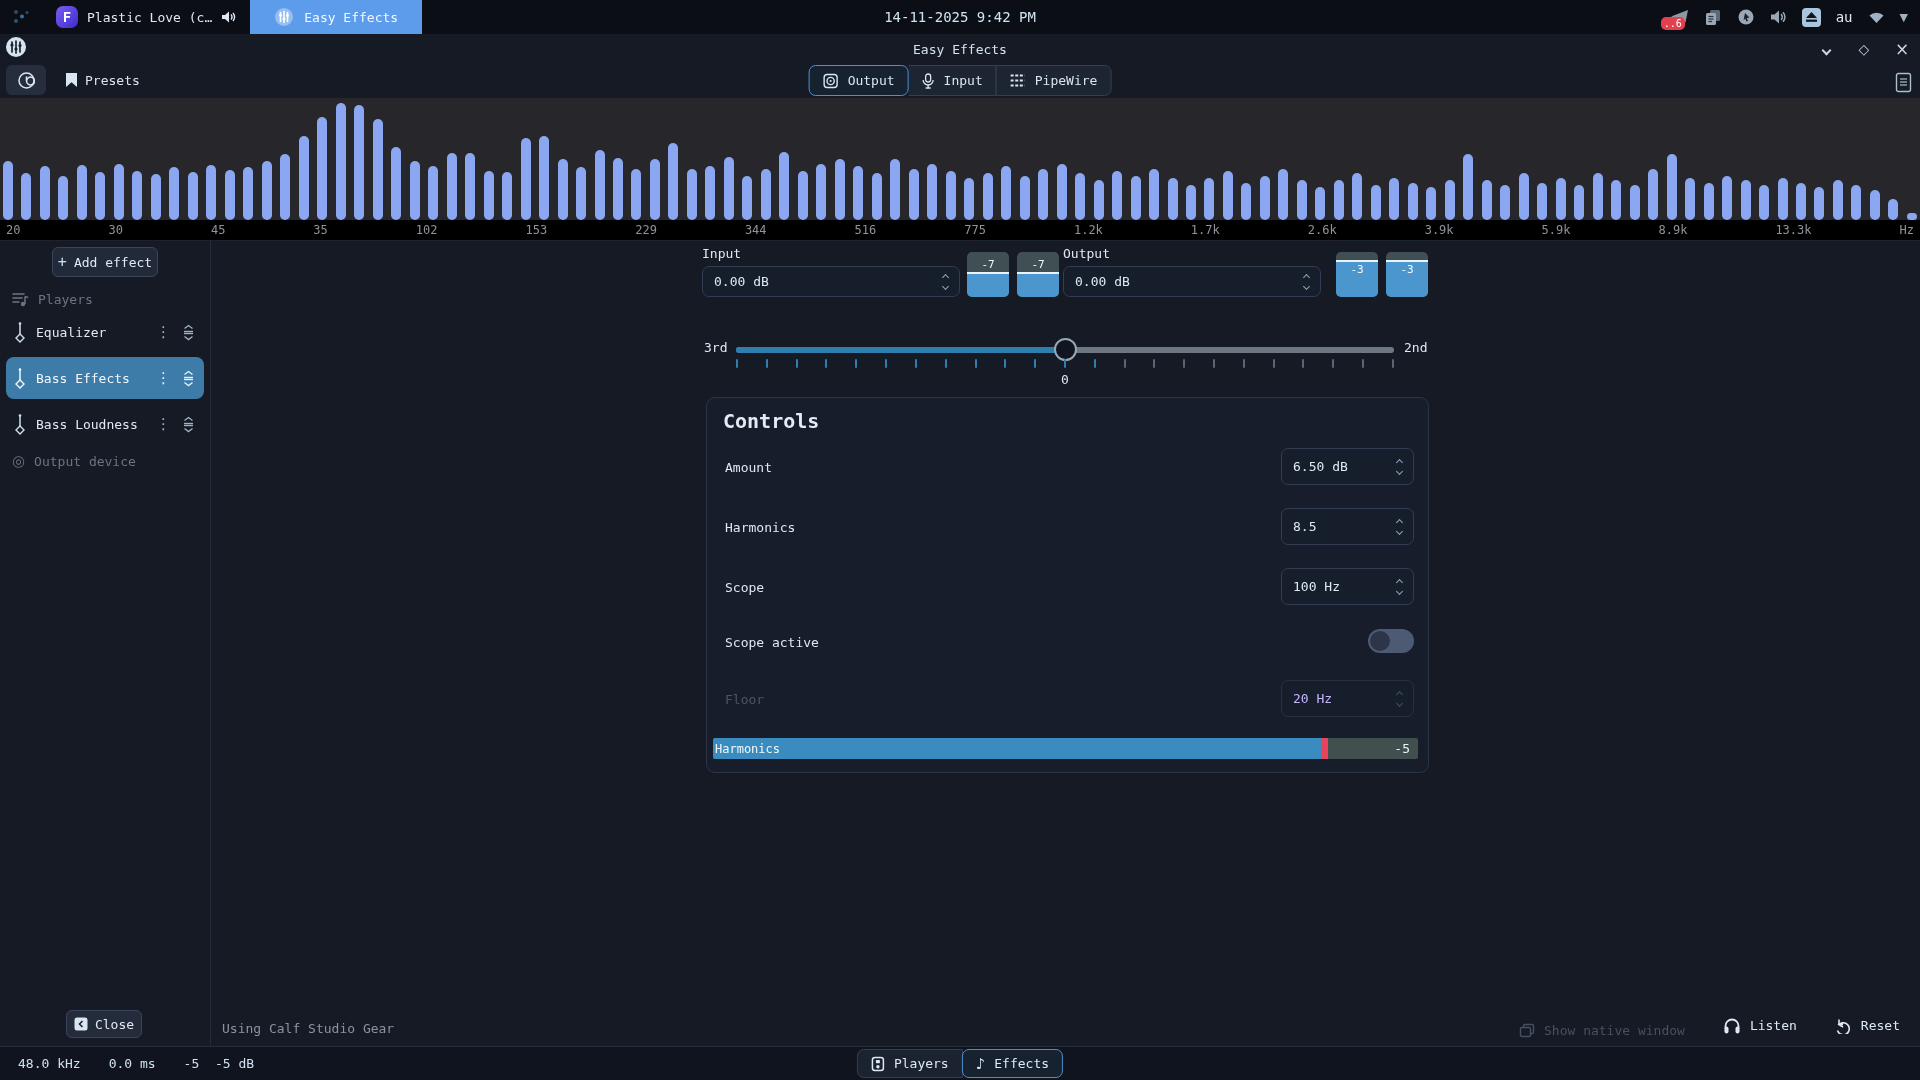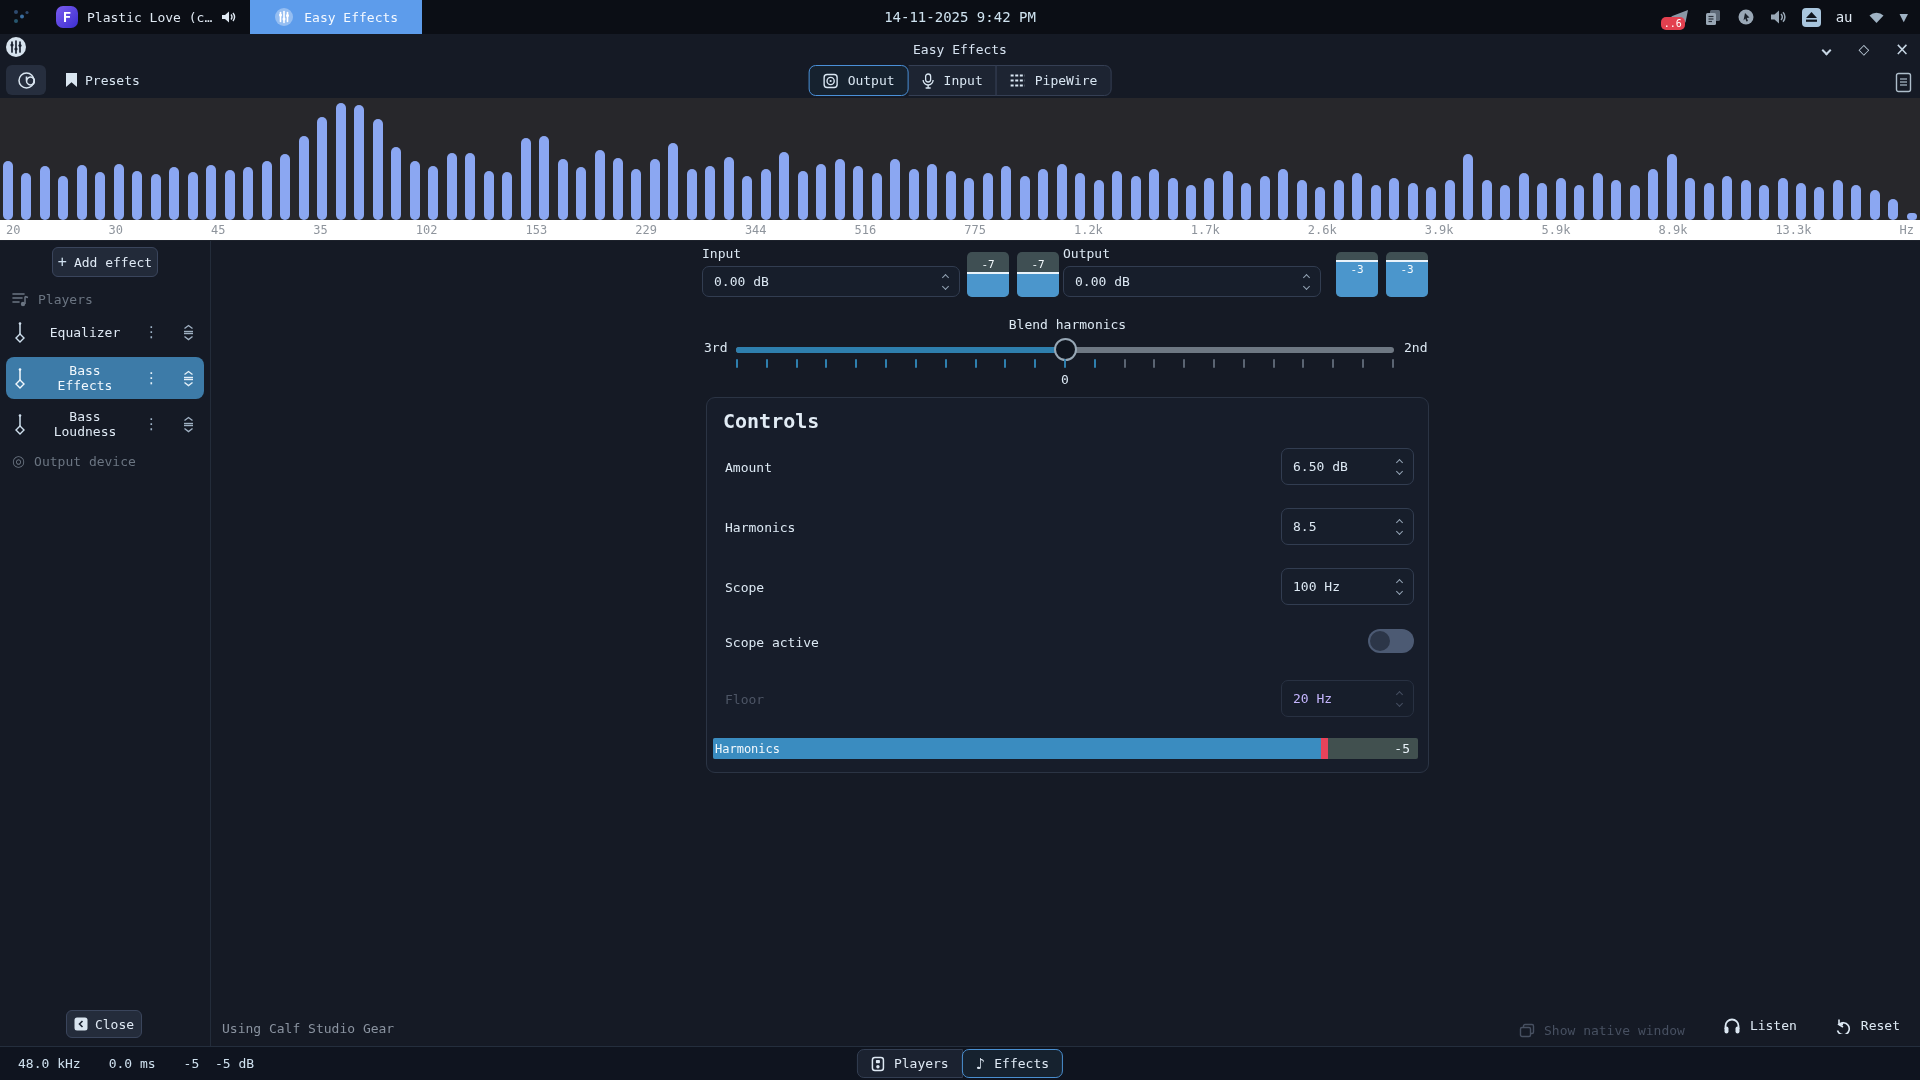--- a/index.html
+++ b/index.html
@@ -52,31 +52,31 @@
          background:#1d2432; color:#d9e6f2; }
   .seg.first { border-radius:7px; border-color:#4a90d8; background:#16222f; position:relative; z-index:2; }
   .seg.mid { border-left:none; border-radius:0; }
   .seg.last { border-left:1px solid #353f54; border-radius:0 7px 7px 0; margin-left:-1px; }
   .doc-btn { position:absolute; right:8px; top:3px; }
 
   
   .spectrum { position:absolute; top:98px; left:0; right:0; height:122px; background:#27272b;
               display:flex; align-items:flex-end; justify-content:space-between; padding:0 3px; }
   .sbar { width:10px; border-radius:5px; background:#8ba7f2; }
-  .freqstrip { position:absolute; top:220px; left:0; right:0; height:21px; background:#ffffff;
+  .freqstrip { position:absolute; top:220px; left:0; right:0; height:21px; background:#000000;
                display:flex; justify-content:space-between; align-items:center; padding:0 6px;
                color:#8e949c; font-size:12px; border-bottom:1px solid #1d222c; }
 
   
   .sidebar { position:absolute; top:241px; left:0; width:211px; bottom:34px; border-right:1px solid #232c3a; }
   .add-btn { margin:6px auto 0; width:106px; height:30px; display:flex; align-items:center; justify-content:center;
              gap:7px; background:#222a39; border:1px solid #3a455c; border-radius:6px; color:#dfe9f4; }
   .plus { font-size:15px; color:#cfe0ee; }
   .side-head { margin-top:15px; padding-left:12px; display:flex; align-items:center; gap:9px; color:#6b7582; }
-  .s-row { display:flex; align-items:center; height:32px; margin:9px 6px 0; padding:0 8px; gap:22px; color:#dfe9f4;text-align:center; }
+  .s-row { display:flex; align-items:center; height:32px; margin:9px 6px 0; padding:0 8px; gap:10px; color:#dfe9f4; }
   .s-row .lbl { flex:1; }
   .s-row.selected { height:42px; background:#3d7ba8; border-radius:8px; color:#f2f8fd; }
   .dots { font-size:15px; color:#9fb4c8; }
   .s-row.selected .dots { color:#e4f0f8; }
   .close-btn { position:absolute; bottom:8px; left:66px; width:76px; height:28px; display:flex; align-items:center;
                justify-content:center; gap:7px; background:#242c3b; border:1px solid #3a455c; border-radius:6px; color:#dfe9f4; }
 
   
   .main { position:absolute; left:212px; top:241px; right:0; bottom:34px; }
   .io-label { position:absolute; top:5px; color:#dce8f3; }
@@ -572,21 +572,20 @@
           <div class="mline" style="top:8px"></div>
           <span class="mval" style="top:11px">-3</span>
         </div>
         <div class="meter">
           <div class="mfill" style="height:80%"></div>
           <div class="mline" style="top:8px"></div>
           <span class="mval" style="top:11px">-3</span>
         </div>
       </div>
 
-    <div class="blend-title">Blend harmonics</div>
     <div class="sl-label" style="left:492px">3rd</div>
     <div class="sl-label" style="left:1192px">2nd</div>
     <div class="sl-track">
       <div class="sl-fill" style="width: 50%;"></div>
       <div class="sl-handle" style="left: calc(50% - 11px);"></div>
     </div>
     <div class="sl-ticks">
         <i style="background: rgb(46, 127, 174);"></i>
         <i style="background: rgb(46, 127, 174);"></i>
         <i style="background: rgb(46, 127, 174);"></i>

